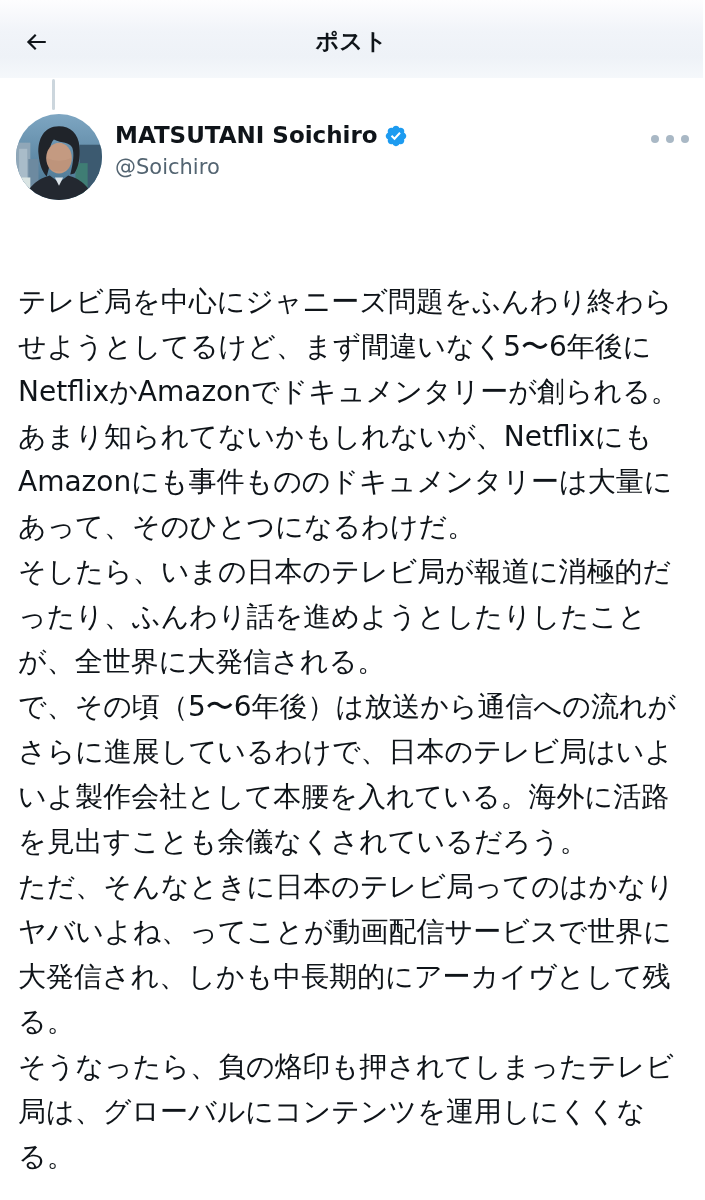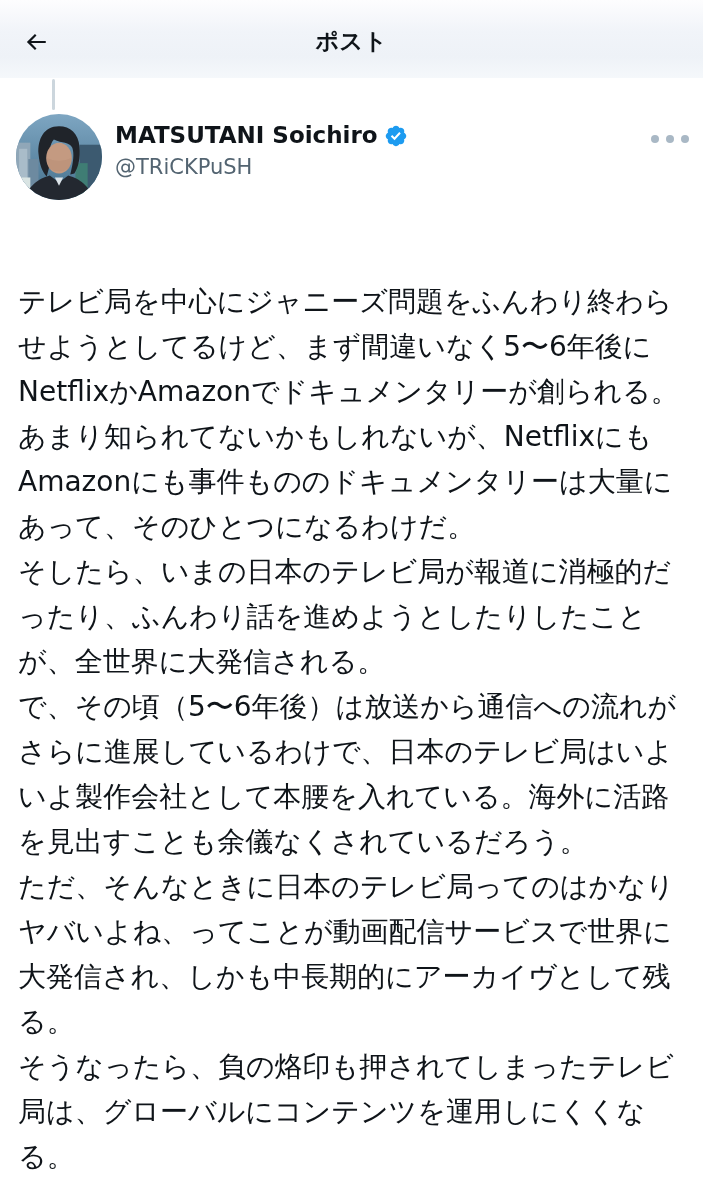--- a/index.html
+++ b/index.html
@@ -93,21 +93,21 @@
 
 <div class="user-info">
   <div class="name-row">
     <span class="display-name">MATSUTANI Soichiro</span>
     <span class="verified">
       <svg width="24" height="24" viewBox="0 0 24 24">
         <path fill="#1d9bf0" d="M22.25 12c0-1.43-.88-2.67-2.19-3.34.46-1.39.2-2.9-.81-3.91s-2.52-1.27-3.91-.81c-.66-1.31-1.91-2.19-3.34-2.19s-2.67.88-3.33 2.19c-1.4-.46-2.91-.2-3.92.81s-1.26 2.52-.8 3.91c-1.31.67-2.2 1.91-2.2 3.34s.89 2.67 2.2 3.34c-.46 1.39-.21 2.9.8 3.91s2.52 1.26 3.91.81c.67 1.31 1.91 2.19 3.34 2.19s2.68-.88 3.34-2.19c1.39.45 2.9.2 3.91-.81s1.27-2.52.81-3.91c1.31-.67 2.19-1.91 2.19-3.34zm-11.71 4.2L6.8 12.46l1.41-1.42 2.26 2.26 4.8-5.23 1.47 1.36-6.2 6.77z"></path>
       </svg>
     </span>
   </div>
-  <div class="handle">@TRiCKPuSH</div>
+  <div class="handle">@Soichiro</div>
 </div>
 
 <button class="more-btn" aria-label="More">
   <span style="display:flex;gap:7px;">
     <span class="dot"></span>
       <span class="dot"></span>
       <span class="dot"></span>
   </span>
 </button>
 

